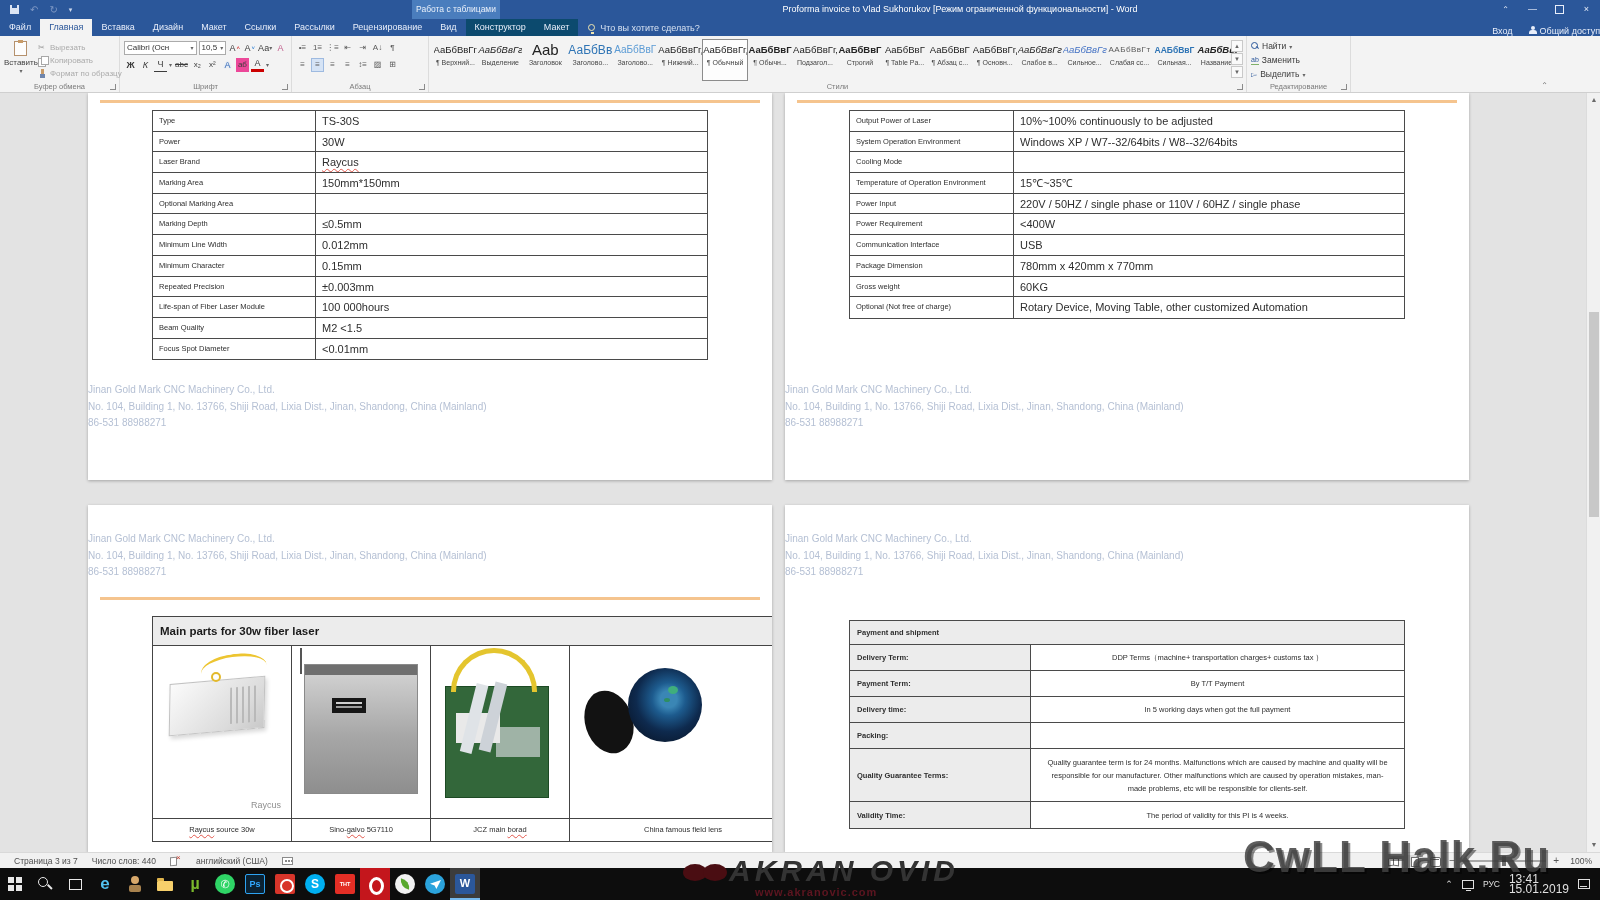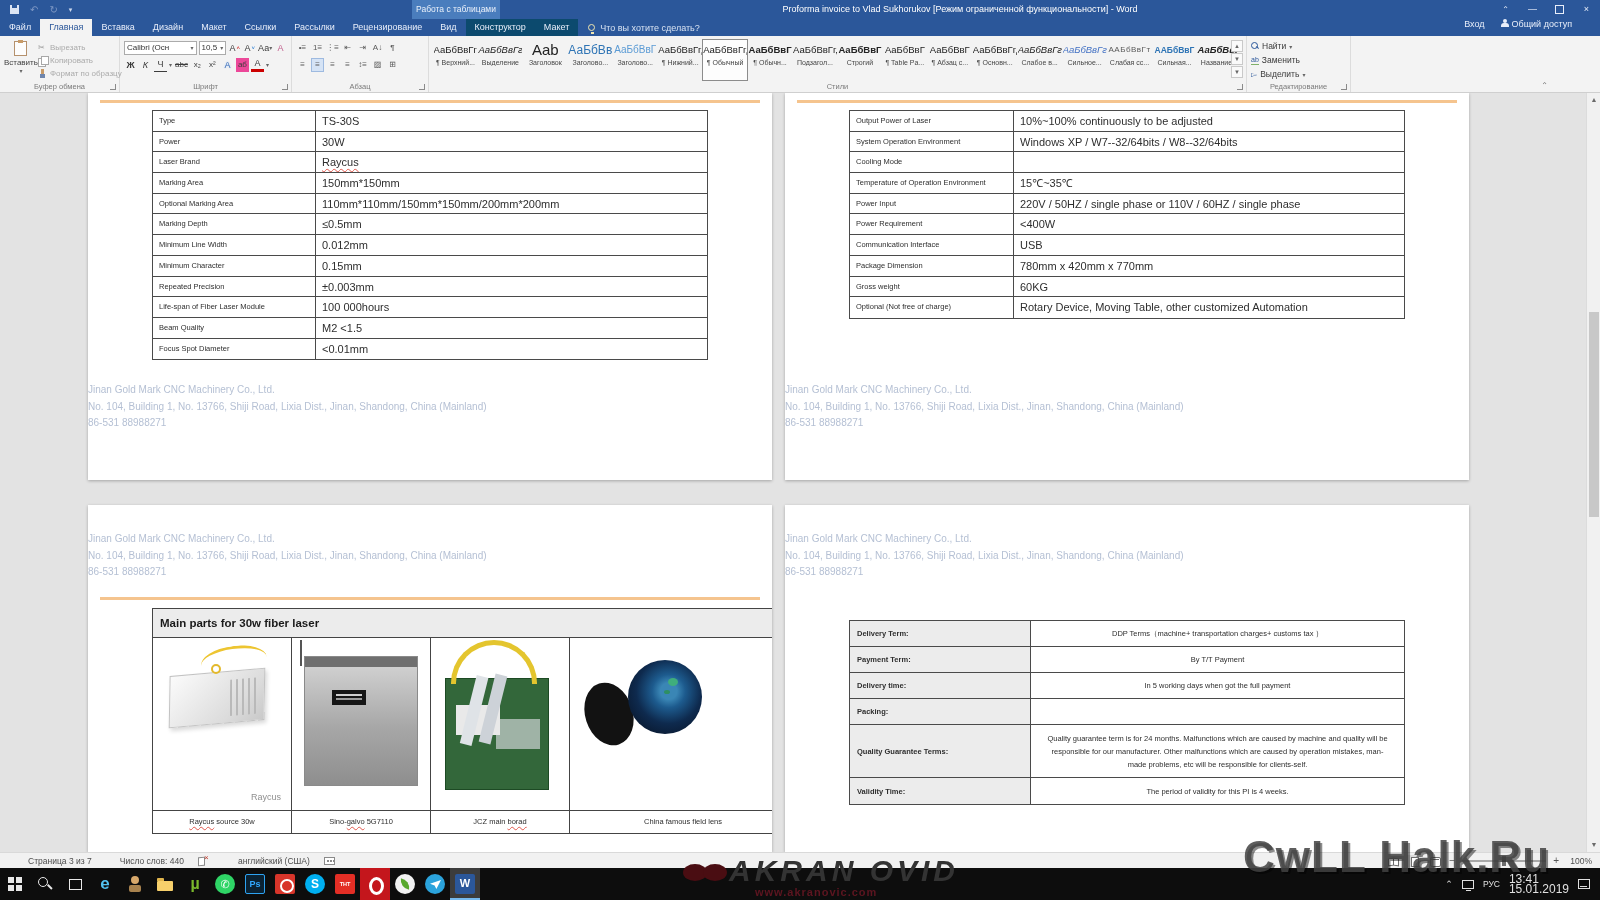--- a/index.html
+++ b/index.html
@@ -18,21 +18,21 @@
 .winctl .ribopt{font-size:8px}
 .winctl .maxbox::before{content:"";display:inline-block;width:7px;height:7px;border:1px solid #e8eefa;margin-top:5px}
 
 .tabrow{position:absolute;left:0;top:19px;width:1600px;height:17px;background:#2b579a;display:flex;align-items:stretch;z-index:10;font-size:9px;color:#e8eefa}
 .tab{padding:0 9px;line-height:17px;white-space:nowrap}
 .t-active{background:#f3f3f3;color:#2b579a}
 .t-ctx{background:#0c4a6e}
 .tellme{display:flex;align-items:center;gap:5px;margin-left:10px;color:#d7e2f2}
 .bulb{width:7px;height:7px;border:1px solid #f0e6b0;border-radius:50%;position:relative}
 .bulb::after{content:"";position:absolute;left:2px;top:7px;width:3px;height:2px;background:#f0e6b0}
-.tabright{margin-left:auto;display:flex;align-items:flex-start;gap:16px;padding-right:28px}
+.tabright{margin-left:auto;display:flex;align-items:flex-end;gap:16px;padding-right:0}
 .person{width:8px;height:8px;position:relative;display:inline-block;margin-right:3px}
 .person::before{content:"";position:absolute;left:2px;top:0;width:4px;height:4px;border-radius:50%;background:#e8eefa}
 .person::after{content:"";position:absolute;left:0;top:4px;width:8px;height:4px;border-radius:3px 3px 0 0;background:#e8eefa}
 
 .ribbon{position:absolute;left:0;top:36px;width:1600px;height:57px;background:#f3f3f3;border-bottom:1px solid #cfcfcf;display:flex;z-index:9}
 .rgroup{position:relative;height:100%;border-right:1px solid #dcdcdc;padding:3px 4px 13px 4px}
 .glabel{position:absolute;left:0;bottom:1px;width:100%;text-align:center;font-size:7.5px;color:#7a7a7a;white-space:nowrap}
 .dl{position:absolute;right:3px;bottom:2px;width:6px;height:6px;border-right:1px solid #8a8a8a;border-bottom:1px solid #8a8a8a}
 .g-clip{width:120px;display:flex}
 .paste{width:36px;display:flex;flex-direction:column;align-items:center;font-size:8px;color:#444;padding-top:2px}
@@ -103,21 +103,21 @@
 .pg-bl .hline{top:92px}
 .spec{position:absolute;left:64px;top:17px;width:556px;border:1px solid #4a4a4a;background:#fff}
 .trow{display:flex;height:20.7px;border-bottom:1px solid #4a4a4a}
 .trow:last-child{border-bottom:none}
 .tl-c{width:163px;border-right:1px solid #4a4a4a;padding-left:6px;line-height:20.7px;font-size:7.5px;color:#2e2e2e;white-space:nowrap;overflow:hidden}
 .tv-c{flex:1;padding-left:6px;line-height:20.7px;font-size:11px;color:#2e2e2e;white-space:nowrap;overflow:hidden}
 .spec2 .tl-c{width:164px}
 .sp{text-decoration:underline;text-decoration-style:wavy;text-decoration-color:#e2574c;text-decoration-thickness:1px;text-underline-offset:2px;text-decoration-skip-ink:none}
 .company{position:absolute;left:0;width:100%;top:289px;text-align:left;color:#b5c0d4;font-size:10px;line-height:16.5px}
 .pg-bl .company,.pg-br .company{top:26px}
-.parts{position:absolute;left:64px;top:103px;width:645px;border:1px solid #444;background:#fff}
+.parts{position:absolute;left:64px;top:111px;width:645px;border:1px solid #444;background:#fff}
 .parts-h{height:29px;line-height:29px;font-size:11.5px;font-weight:bold;color:#1a1a1a;background:#ececec;border-bottom:1px solid #444;padding-left:7px}
 .parts-imgs{display:flex;height:173px;border-bottom:1px solid #444}
 .pimg{width:139px;border-right:1px solid #444;position:relative;overflow:hidden;background:#fff}
 .pimg:last-child{border-right:none;flex:1}
 .parts-caps{display:flex;height:22px}
 .pcap{width:139px;border-right:1px solid #444;text-align:center;line-height:22px;font-size:7.5px;color:#2e2e2e;white-space:nowrap;overflow:hidden}
 .pcap:last-child{border-right:none;flex:1}
 
 .ph-box{position:absolute;left:16px;top:34px;width:96px;height:52px;background:linear-gradient(135deg,#fbfbfb,#dcdcdc 70%,#c9c9c9);border:1px solid #c2c2c2;transform:rotate(-5deg) skewX(-6deg);box-shadow:2px 3px 4px rgba(0,0,0,.15)}
 .ph-box::after{content:"";position:absolute;right:6px;top:8px;width:28px;height:36px;background:repeating-linear-gradient(90deg,#b9b9b9 0 2px,transparent 2px 6px)}
@@ -143,21 +143,21 @@
 .pl{width:181px;background:#ececec;border-right:1px solid #4a4a4a;font-weight:bold;display:flex;align-items:center;padding-left:7px}
 .pv{flex:1;display:flex;align-items:center;justify-content:center;text-align:center;padding:4px 14px;line-height:13px}
 .tall{min-height:53px}
 
 .vscroll{position:absolute;right:0;top:0;width:14px;height:759px;background:#f1f1f1;border-left:1px solid #dcdcdc}
 .vs-up,.vs-dn{position:absolute;left:0;width:14px;height:14px;text-align:center;font-size:7px;color:#6b6b6b;line-height:14px}
 .vs-up{top:0}.vs-dn{bottom:0}
 .vs-th{position:absolute;left:2px;top:219px;width:10px;height:205px;background:#c8c8c8}
 
 .statusbar{position:absolute;left:0;top:852px;width:1600px;height:16px;background:#f1f1f1;border-top:1px solid #d9d9d9;display:flex;align-items:center;font-size:8.5px;color:#4d4d4d;z-index:11}
-.sb-it{margin-left:28px;white-space:nowrap}
+.sb-it{margin-left:14px;white-space:nowrap}
 .sb-book{margin-left:14px;width:12px;height:9px;position:relative}
 .sb-book::before{content:"";position:absolute;left:0;top:1px;width:5px;height:7px;background:#fff;border:1px solid #8a8a8a;transform:skewY(-6deg)}
 .sb-book::after{content:"×";position:absolute;left:6px;top:-3px;color:#c0392b;font-size:8px}
 .sb-kbd{margin-left:14px;width:11px;height:8px;border:1px solid #8a8a8a;background:#fff;position:relative}
 .sb-kbd::after{content:"";position:absolute;left:2px;top:2px;width:2px;height:2px;background:#8a8a8a;box-shadow:3px 0 0 #8a8a8a,6px 0 0 #8a8a8a}
 .sb-right{margin-left:auto;display:flex;align-items:center;gap:7px;padding-right:8px}
 .vw{width:14px;height:12px;position:relative;display:inline-block}
 .vw.sel{background:#dcdcdc}
 .vw-read::before{content:"";position:absolute;left:2px;top:3px;width:4px;height:6px;background:#fff;border:1px solid #6e6e6e;transform:skewY(-8deg)}
 .vw-read::after{content:"";position:absolute;left:7px;top:3px;width:4px;height:6px;background:#fff;border:1px solid #6e6e6e;transform:skewY(8deg)}
@@ -501,21 +501,20 @@
           <div class="tv-c"><span class=" sp">Raycus</span></div>
         </div>
 
         <div class="trow">
           <div class="tl-c">Marking Area</div>
           <div class="tv-c"><span>150mm*150mm</span></div>
         </div>
 
         <div class="trow">
           <div class="tl-c">Optional Marking Area</div>
-          <div class="tv-c"><span>110mm*110mm/150mm*150mm/200mm*200mm</span></div>
         </div>
 
         <div class="trow">
           <div class="tl-c">Marking Depth</div>
           <div class="tv-c"><span>≤0.5mm</span></div>
         </div>
 
 
         <div class="trow">
           <div class="tl-c">Minimum Line Width</div>
@@ -658,20 +657,21 @@
     </div>
   </div>
 
   <div class="page pg-br">
     <div class="company">
       <div>Jinan Gold Mark CNC Machinery Co., Ltd.</div>
       <div>No. 104, Building 1, No. 13766, Shiji Road, Lixia Dist., Jinan, Shandong, China (Mainland)</div>
       <div>86-531 88988271</div>
     </div>
     <div class="pay">
+      <div class="pay-h">Payment and shipment</div>
       <div>
 
           <div class="prow">
             <div class="pl">Delivery Term:</div>
             <div class="pv">DDP Terms（machine+ transportation charges+ customs tax ）</div>
           </div>
 
           <div class="prow">
             <div class="pl">Payment Term:</div>
             <div class="pv">By T/T Payment</div>

